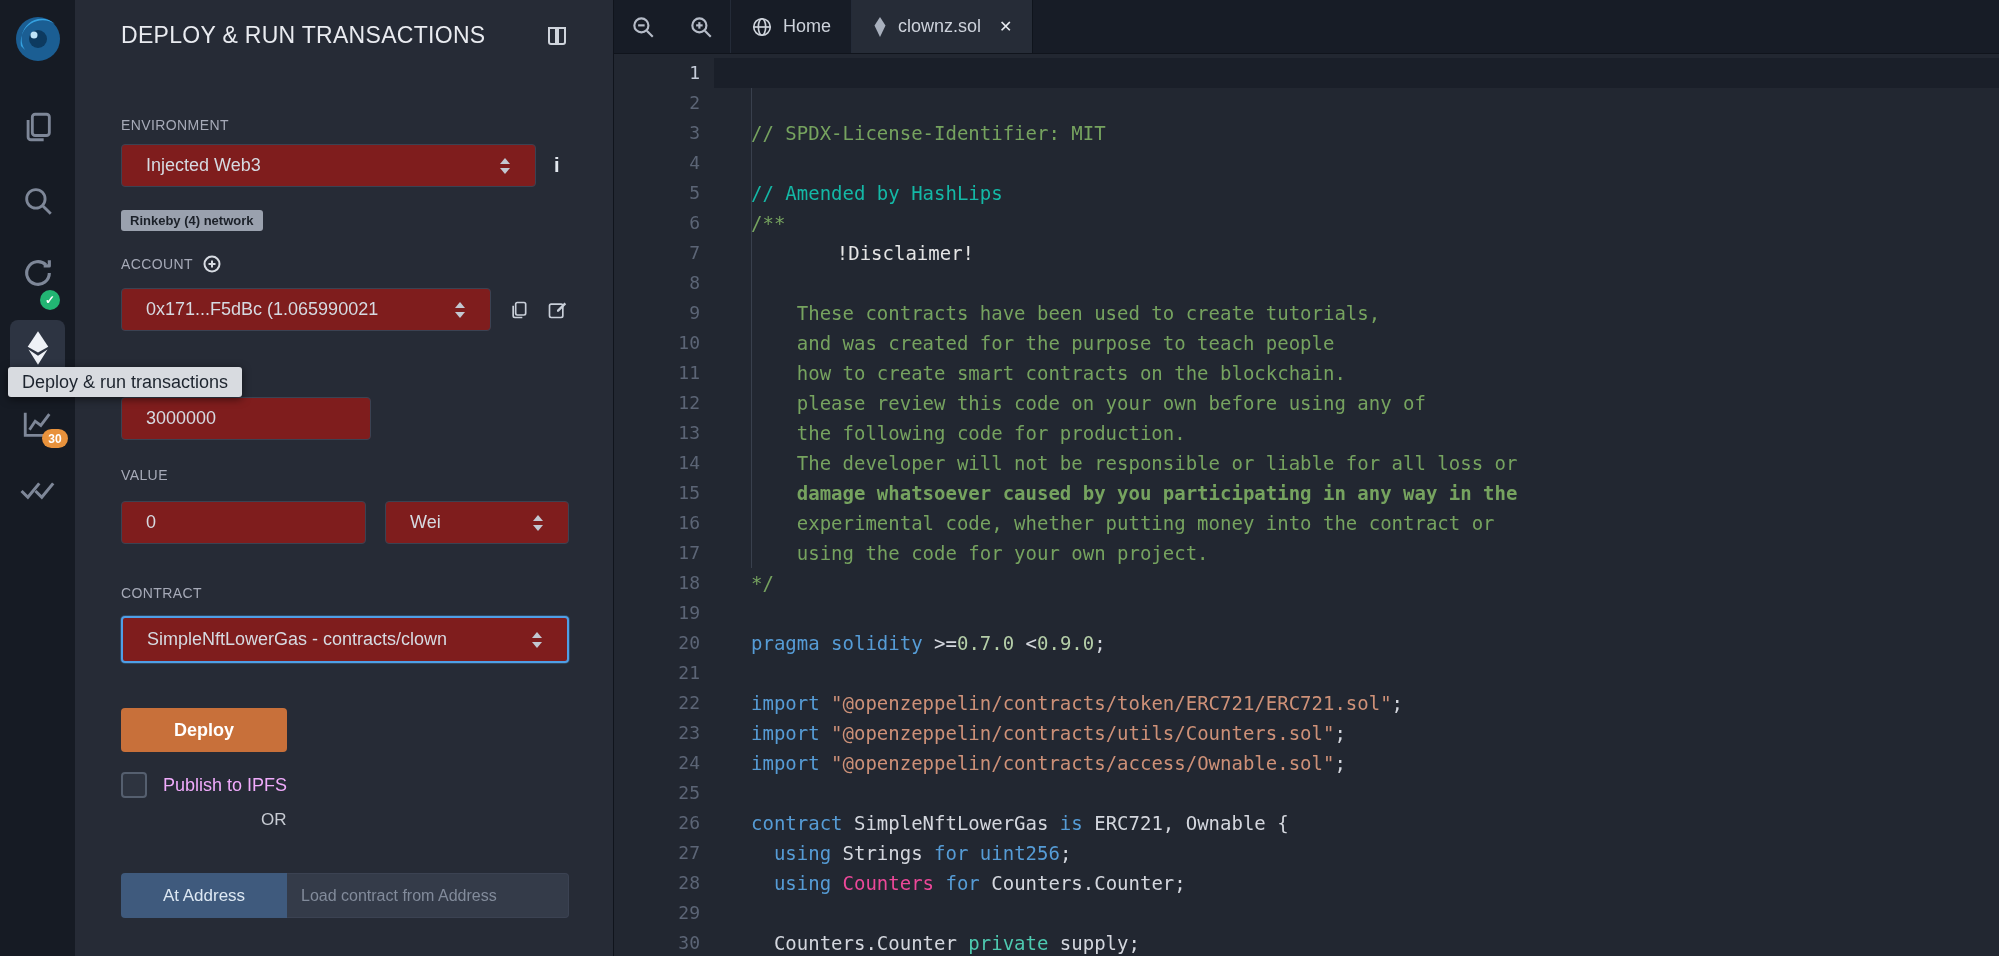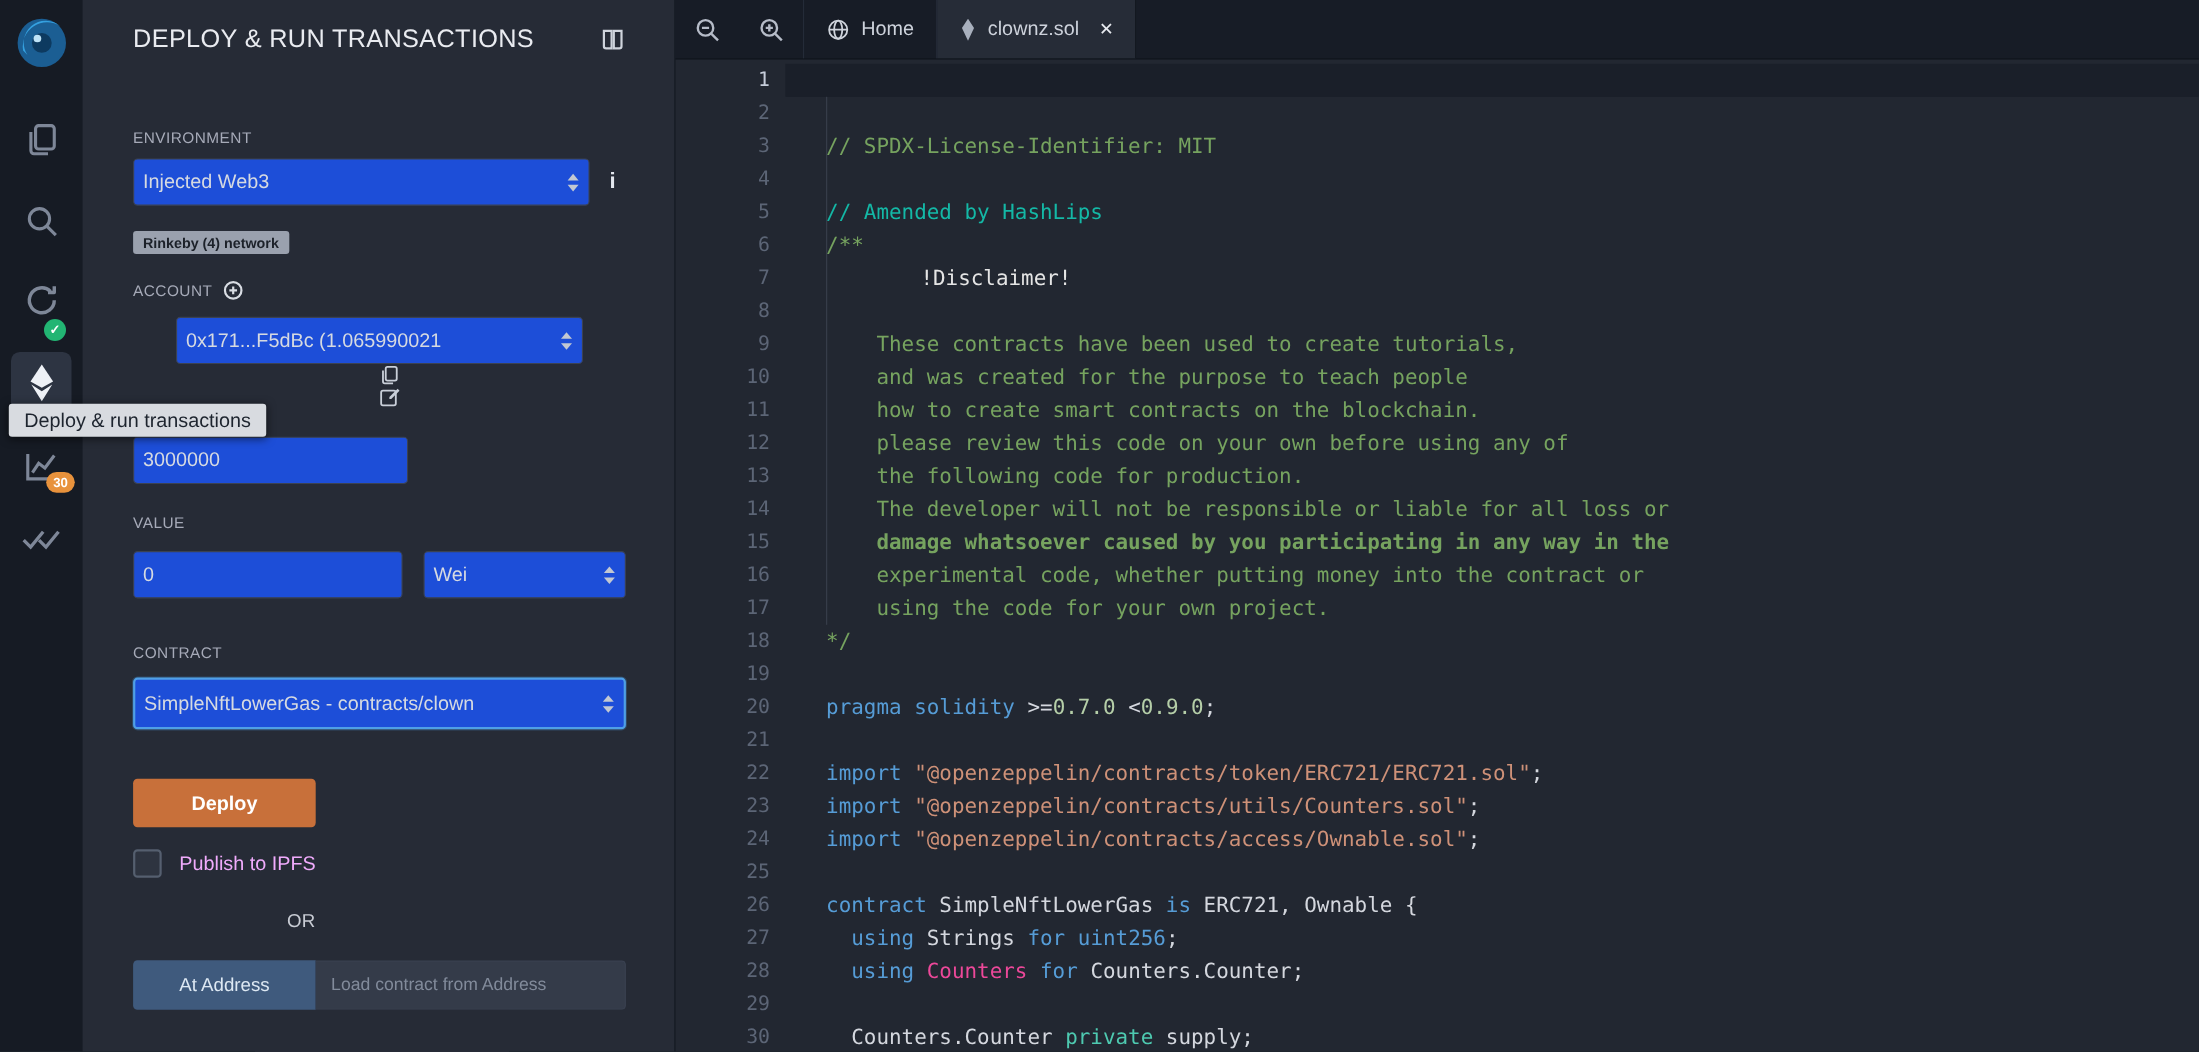--- a/index.html
+++ b/index.html
@@ -15,23 +15,23 @@
   .mini-badge { position:absolute; border-radius:50%; display:flex; align-items:center; justify-content:center; }
   .badge-green { width:20px; height:20px; background:var(--badge_green,#22b573); color:#fff; font-size:12px; font-weight:bold; }
   .badge-orange { min-width:26px; height:19px; border-radius:10px; background:var(--badge_orange,#e8923c); color:#fff; font-size:12px; font-weight:bold; padding:0 5px; }
 
   
   .panel { position:relative; width:538px; flex:0 0 538px; height:100%; background:#262b36; z-index:2; }
   .p-abs { position:absolute; left:46px; right:44px; }
   .panel-title { color:#e9ebf0; font-size:23px; font-weight:500; letter-spacing:.3px; }
   .head { top:22px; display:flex; justify-content:space-between; align-items:center; }
   .lbl { color:#a6aab8; font-size:14px; letter-spacing:.4px; font-weight:500; }
-  .sel, .inp { background:#1d4ed8; border:1px solid #3b4252; border-radius:4px; height:43px;
+  .sel, .inp { background:#7f1d1d; border:1px solid #3b4252; border-radius:4px; height:43px;
                color:#d6dae1; font-size:18px; display:flex; align-items:center;
-               justify-content:space-between; padding:0 8px; }
+               justify-content:space-between; padding:0 24px; }
   .inp { font-family:"Liberation Sans",sans-serif; }
   input.inp { display:block; width:100%; }
   .sel .sel-text { overflow:hidden; white-space:nowrap; }
   .chev { flex:0 0 auto; margin-left:8px; }
   .net-badge { display:inline-block; background:var(--network_badge,#9aa1ae); color:#1c2129;
                font-size:13px; font-weight:bold; padding:3px 9px; border-radius:3px; }
   .row-flex { display:flex; align-items:center; }
   .icon-btn { color:#c9cfd9; margin-left:18px; cursor:pointer; display:flex; align-items:center; }
   .focus-sel { border:2px solid var(--focus_blue,#4f9fe6); box-shadow:0 0 0 1px rgba(79,159,230,.25); }
   .deploy-btn { width:166px; height:44px; background:var(--accent_orange,#c8703a); color:#ffffff;
@@ -164,21 +164,21 @@
       <span class="lbl">ACCOUNT</span>
       <span style="margin-left:10px; display:flex;">
         <svg width="18" height="18" viewBox="0 0 18 18" fill="none" stroke="#d8dce3" stroke-width="2">
           <circle cx="9" cy="9" r="7.5"></circle>
           <line x1="9" y1="5.5" x2="9" y2="12.5"></line>
           <line x1="5.5" y1="9" x2="12.5" y2="9"></line>
         </svg>
       </span>
     </div>
 
-    <div class="p-abs row-flex" style="top:288px;flex-direction:column;">
+    <div class="p-abs row-flex" style="top:288px;">
       <div class="sel" style="width:370px;">
         <span class="sel-text">0x171...F5dBc (1.065990021</span>
         <svg class="chev" width="12" height="20" viewBox="0 0 12 20" fill="#c2c8d2">
           <path d="M6 2 L11 8 H1 Z"></path>
             <path d="M6 18 L1 12 h10 Z"></path>
         </svg>
       </div>
       <span class="icon-btn">
         <svg width="20" height="20" viewBox="0 0 24 24" fill="none" stroke="currentColor" stroke-width="2">
           <rect x="8" y="3" width="12" height="15" rx="2"></rect>
@@ -224,21 +224,21 @@
 
     <div class="p-abs" style="top:708px;">
       <button class="deploy-btn">Deploy</button>
     </div>
 
     <div class="p-abs row-flex" style="top:772px;">
       <span class="checkbox"></span>
       <span class="check-lbl">Publish to IPFS</span>
     </div>
 
-    <div class="p-abs" style="top:828px;">
+    <div class="p-abs" style="top:810px;">
       <span class="or-txt" style="margin-left:140px;">OR</span>
     </div>
 
     <div class="p-abs row-flex" style="top:873px;">
       <button class="ataddr-btn">At Address</button>
       <input class="ataddr-inp" placeholder="Load contract from Address" style="">
     </div>
   </section>
 
   <section class="editor">

